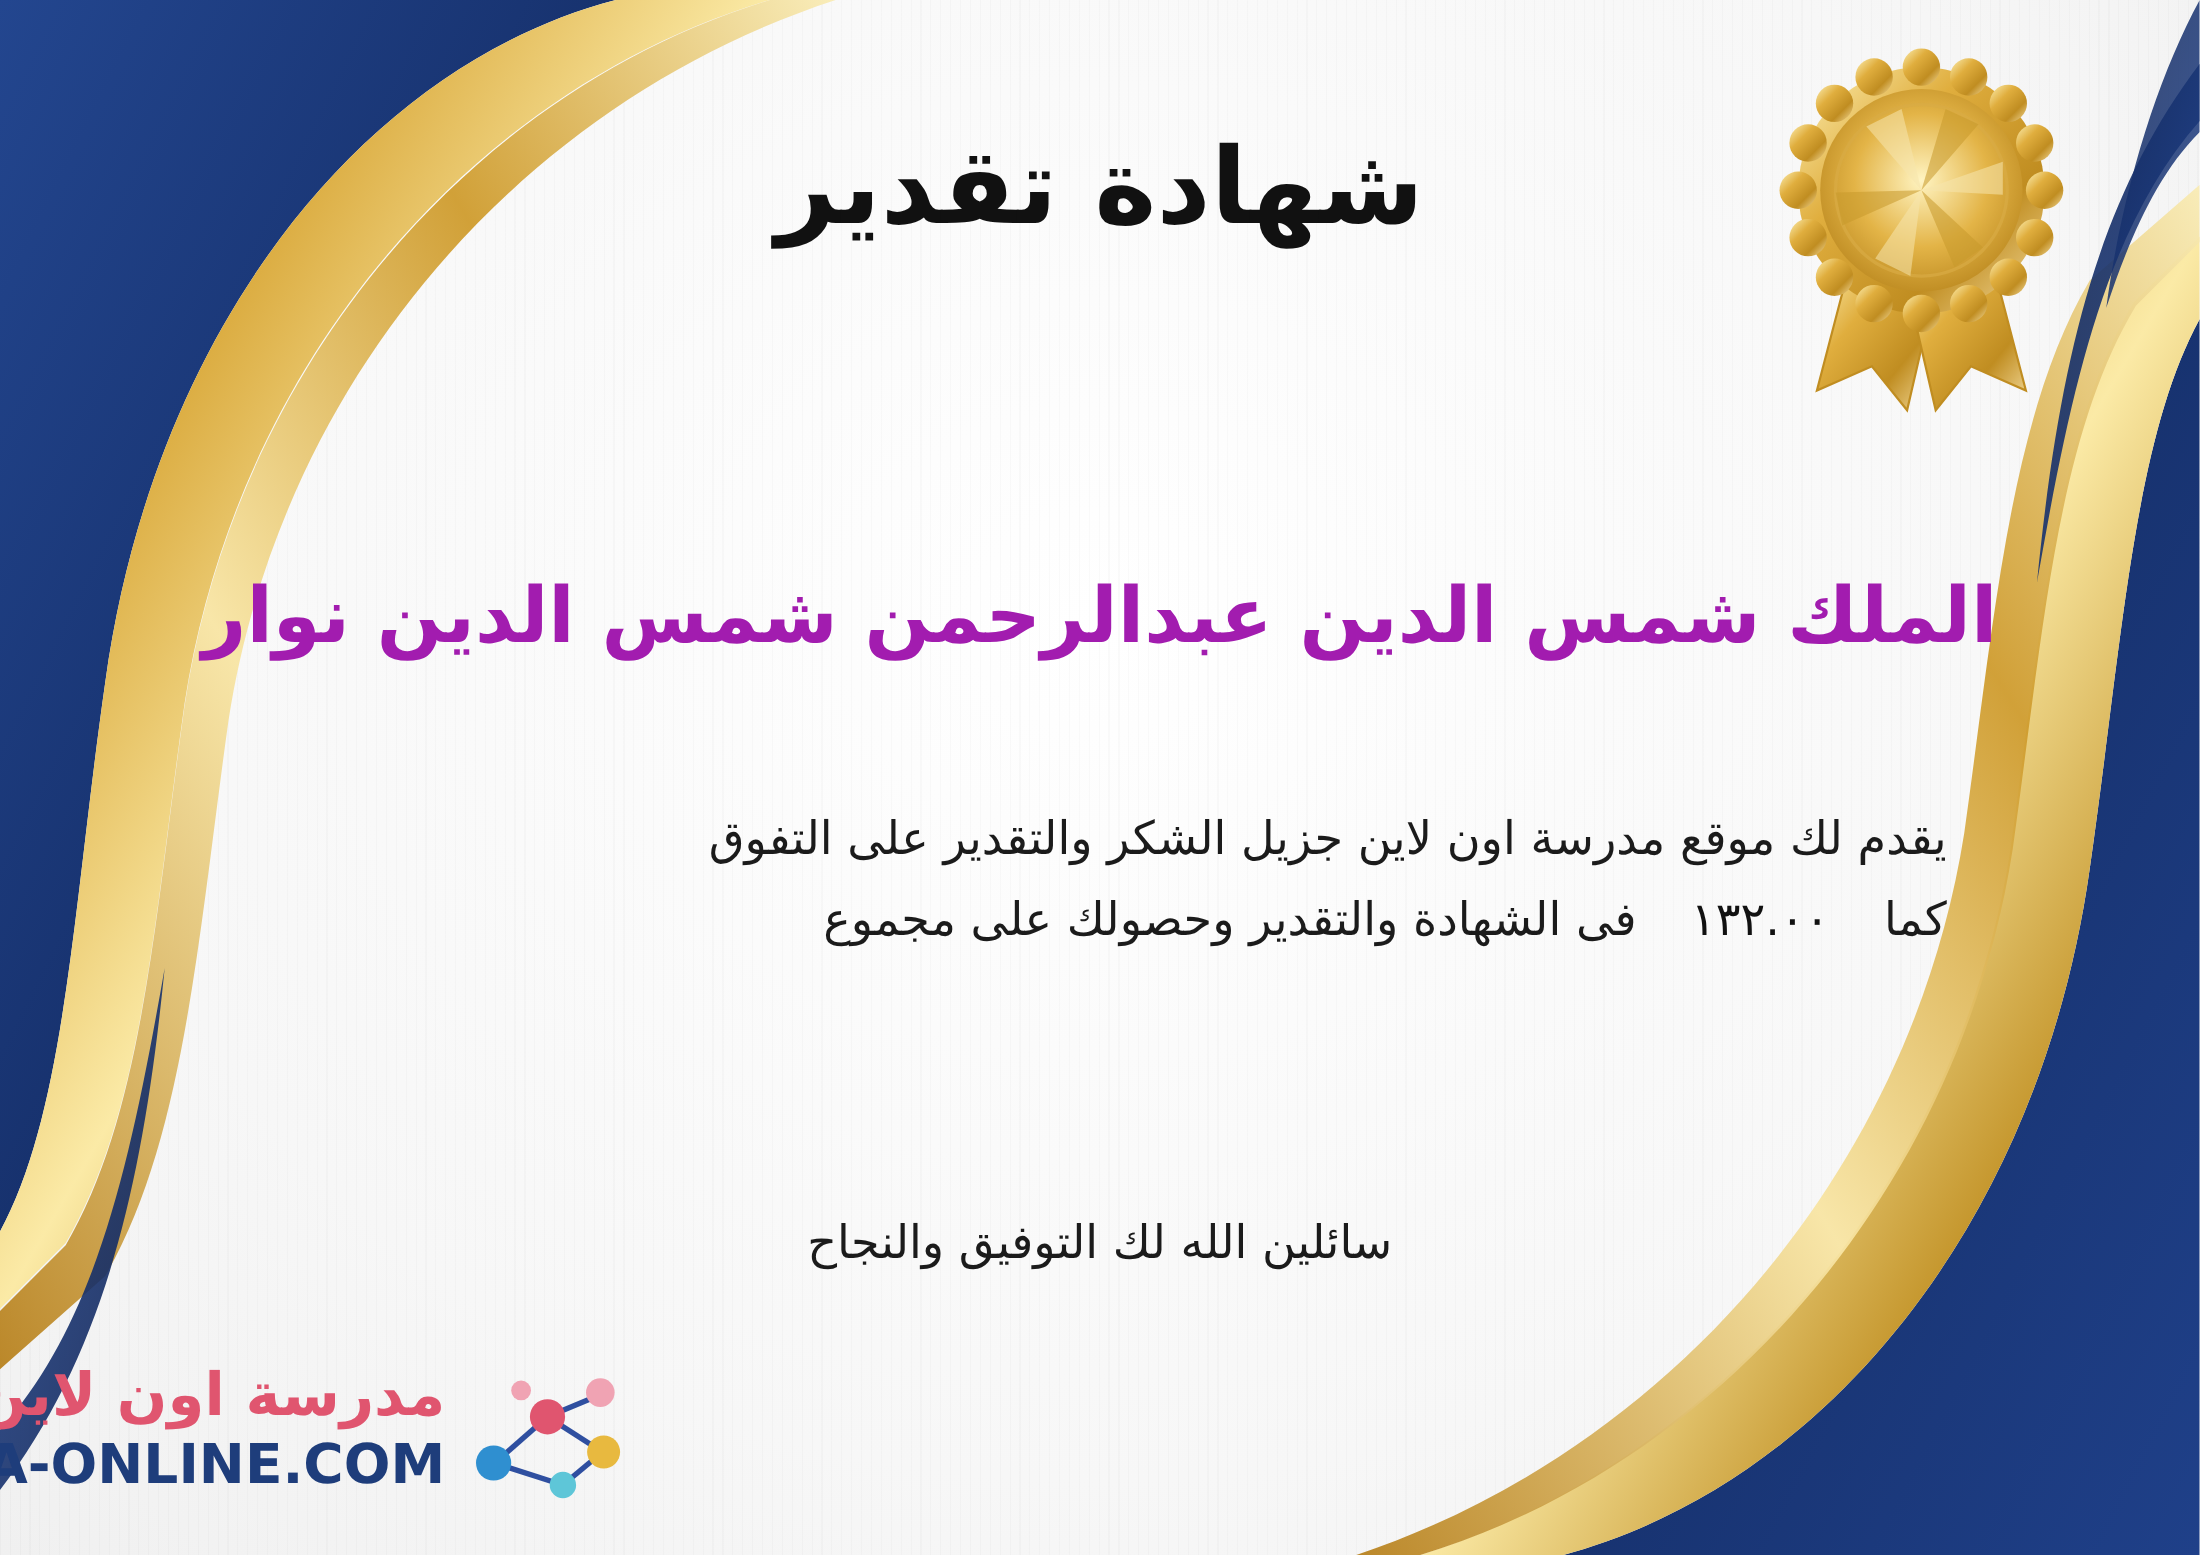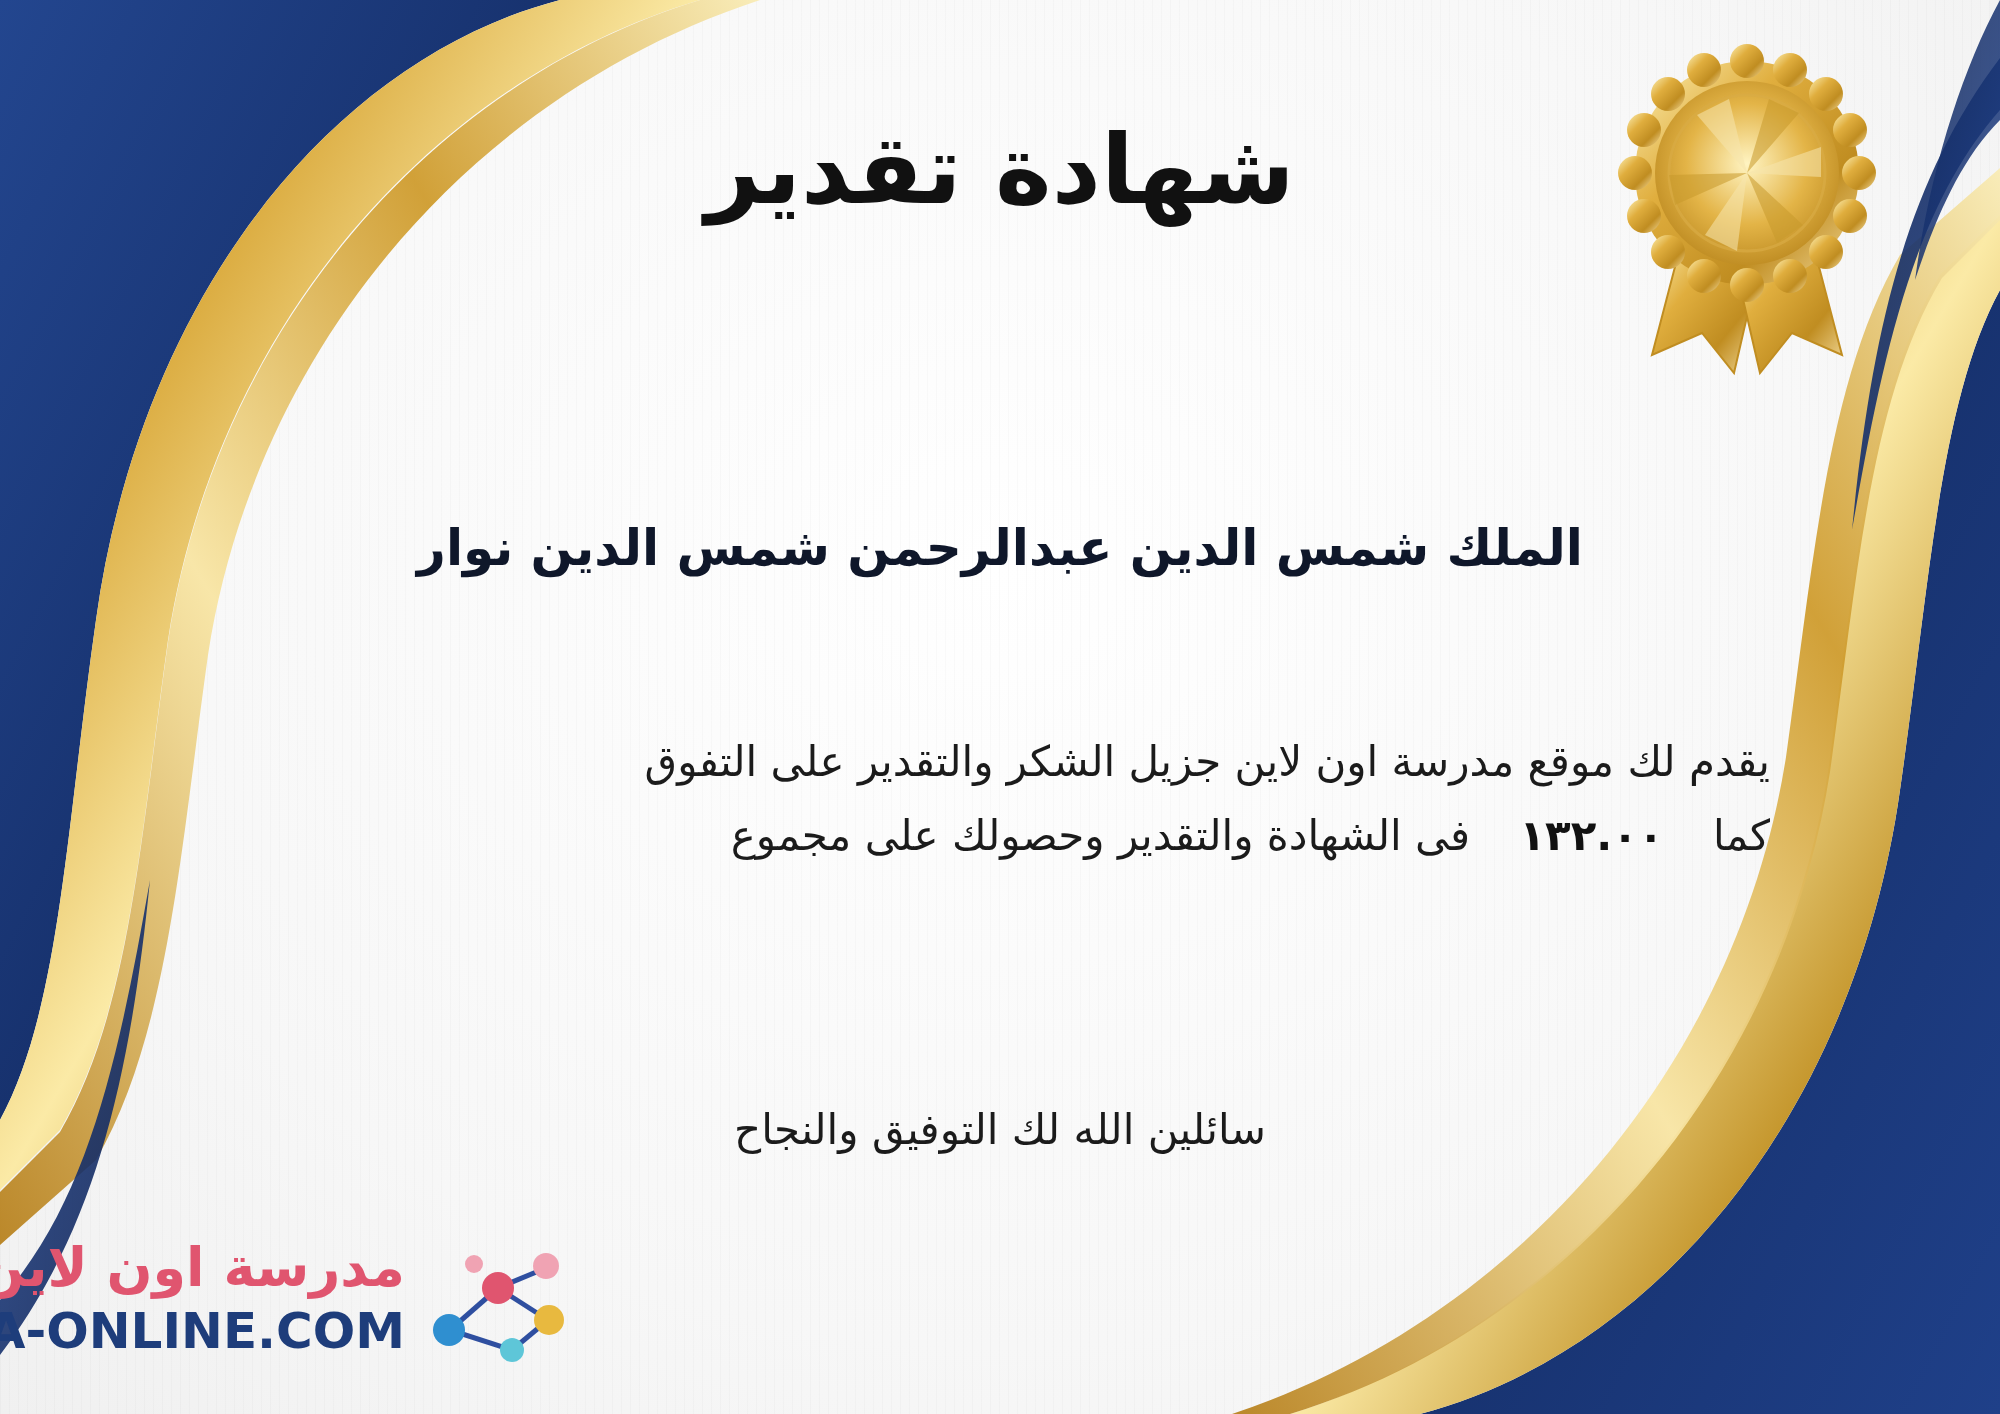--- a/index.html
+++ b/index.html
@@ -64,23 +64,23 @@
     letter-spacing: 0px;
     line-height: 1.1;
     direction: rtl;
   }
 
   .student-name {
     position: absolute;
     top: 520px;
     left: 0;
     right: 0;
-    font-size: 50px;
-    font-weight: 700;
-    color: #0f172a;
+    font-size: 70px;
+    font-weight: 700;
+    color: #a21caf;
     white-space: nowrap;
     direction: rtl;
     line-height: 1.15;
   }
 
   .body-text {
     position: absolute;
     top: 725px;
     left: 230px;
     right: 230px;
@@ -92,21 +92,21 @@
   }
 
   .body-line {
     display: block;
     white-space: nowrap;
   }
 
   .grade-value {
     display: inline-block;
     padding: 0 36px;
-    font-weight: 700;
+    font-weight: 400;
     color: #111;
     letter-spacing: 2px;
   }
 
   .wish-text {
     position: absolute;
     top: 1105px;
     left: 0;
     right: 0;
     font-size: 42px;

